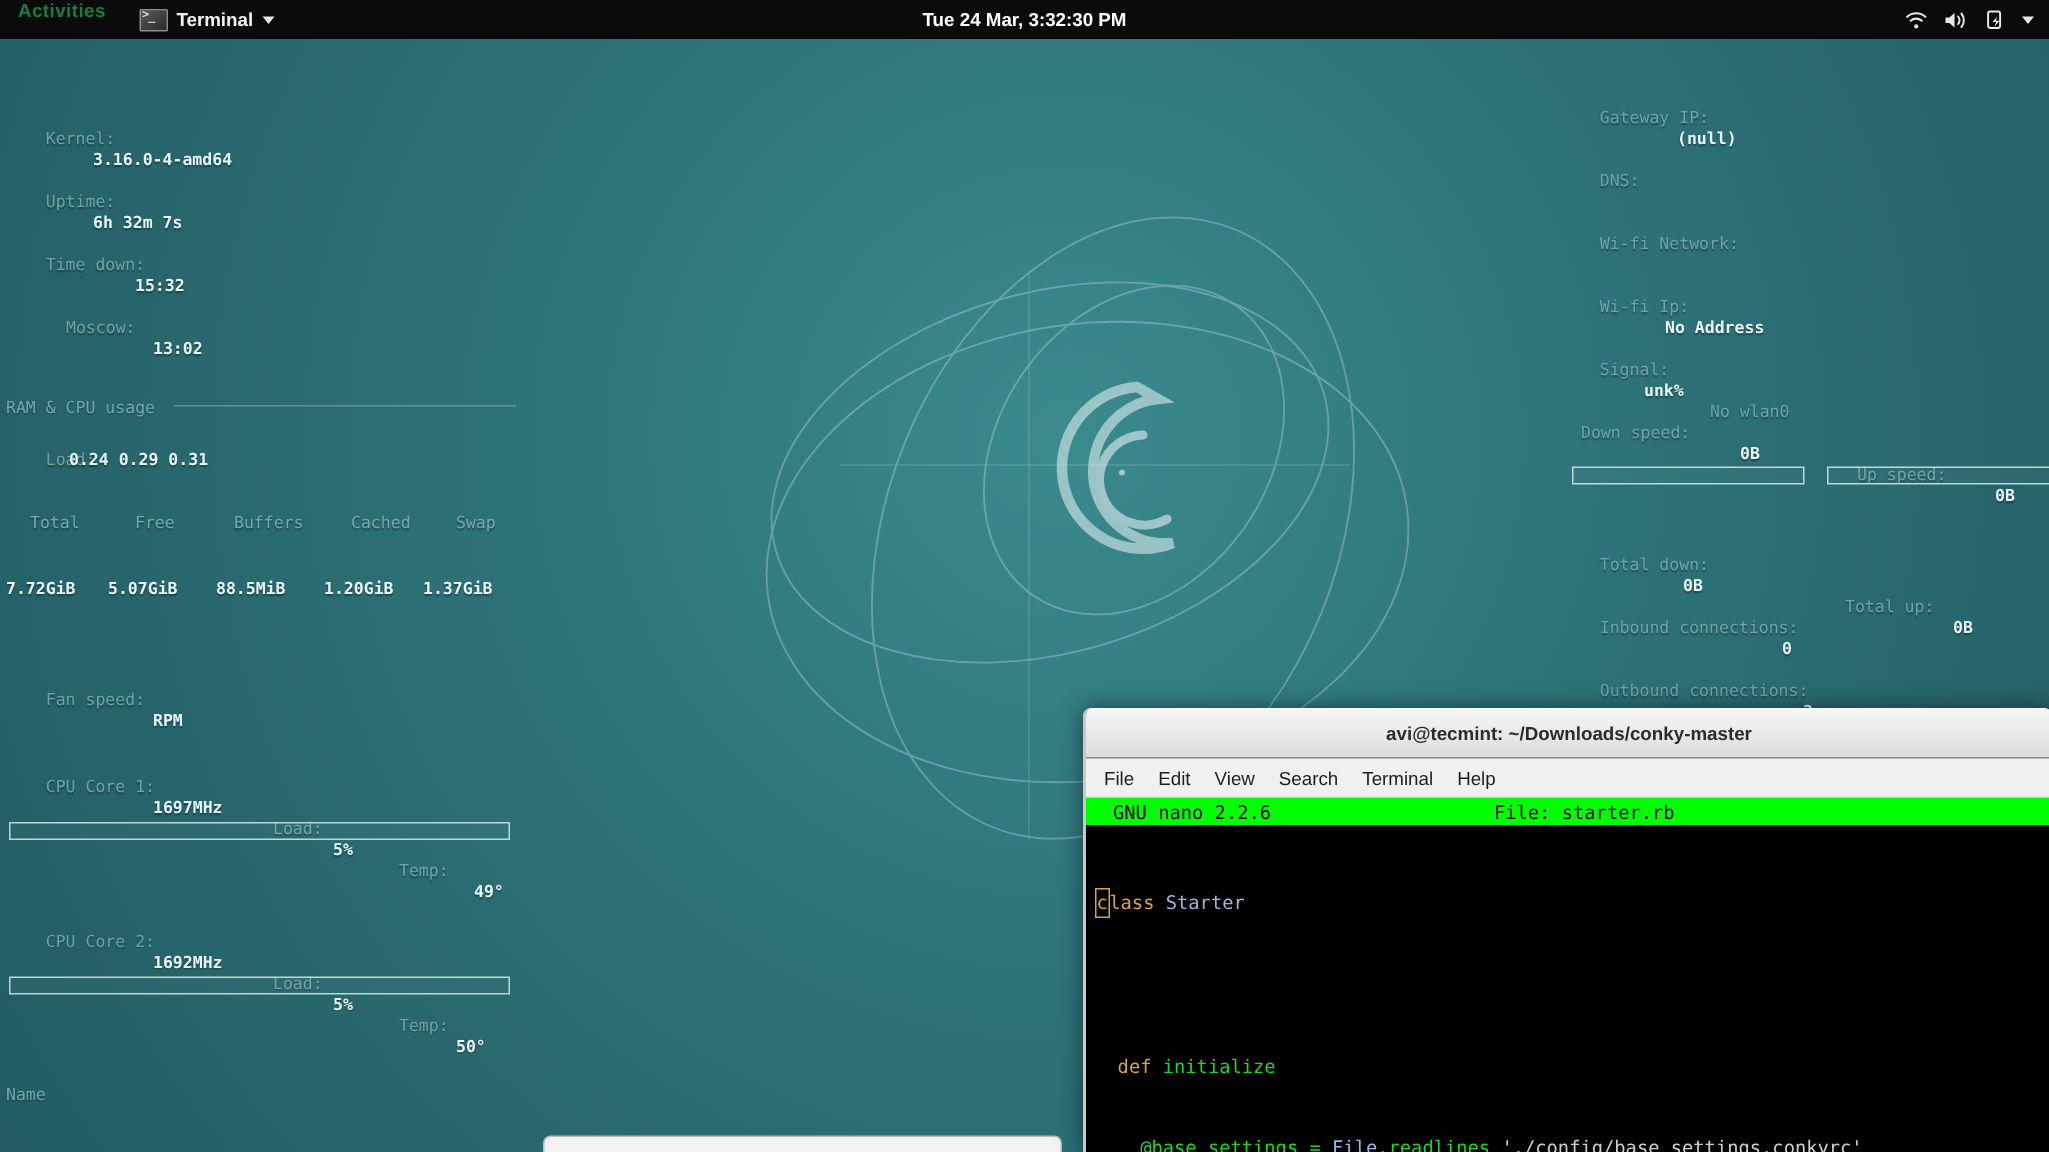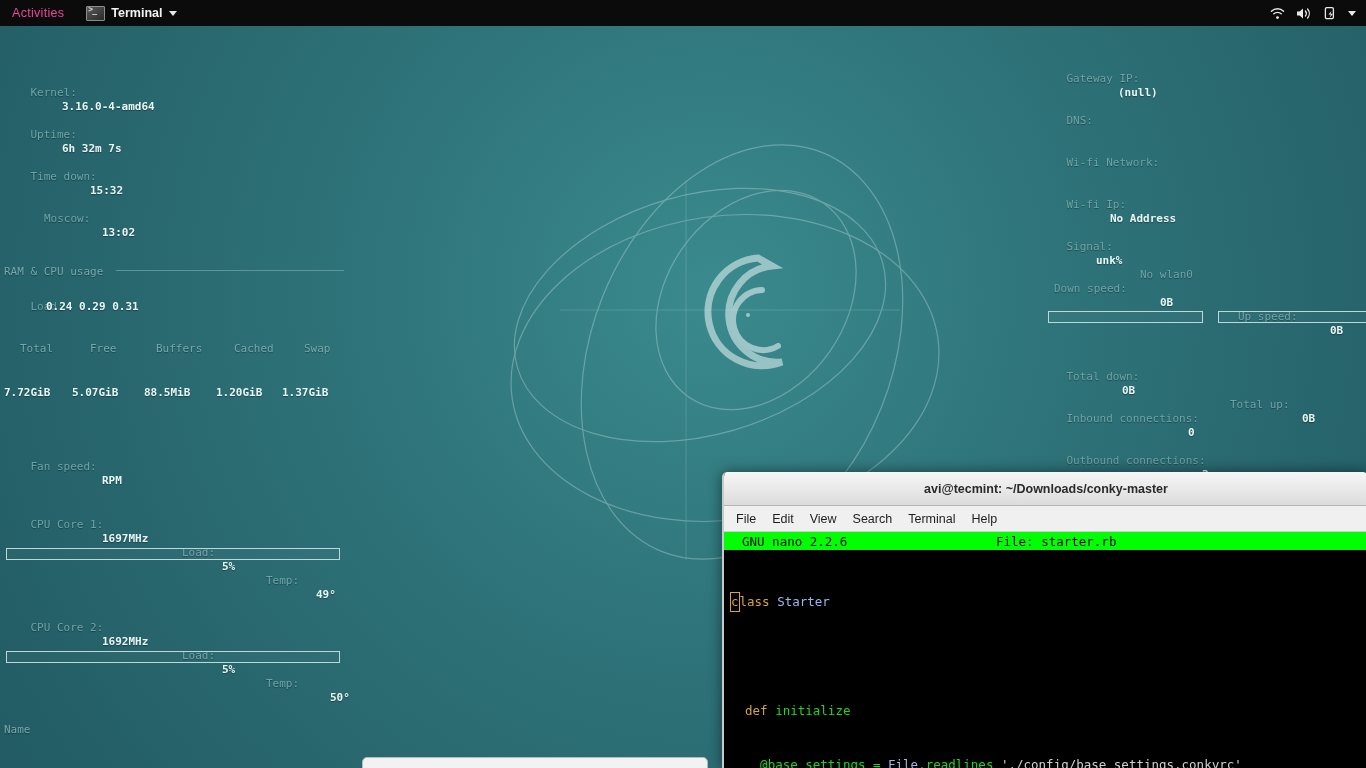--- a/index.html
+++ b/index.html
@@ -16,22 +16,22 @@
   }
   #wallpaper svg{position:absolute;left:0;top:0;}
   
   #topbar{
     position:absolute;left:0;top:0;width:1366px;height:26px;
     background:#0b0b0b;color:#ffffff;
     display:flex;align-items:center;z-index:60;
     font-size:12.5px;
   }
   #activities{
-    font-weight:normal;padding:0 14px 0 12px;height:26px;display:flex;align-items:center;
-    color:#ec4899;letter-spacing:.3px;
+    font-weight:bold;padding:0 14px 0 12px;height:26px;display:flex;
+    color:#15803d;letter-spacing:.3px;
   }
   #appmenu{
     display:flex;align-items:center;gap:6px;height:26px;padding:0 8px;
     color:#f2f2f2;font-weight:bold;
   }
   .termicon{
     width:17px;height:13px;border:1px solid #8d8d8d;border-radius:1px;
     background:linear-gradient(145deg,#5a5a5a,#2a2a2a);
     position:relative;display:inline-block;
   }
@@ -151,20 +151,21 @@
 
 <div id="topbar">
   <div id="activities">
     <span>Activities</span>
   </div>
   <div id="appmenu">
     <span class="termicon"></span>
     <span>Terminal</span>
     <span class="caret"></span>
   </div>
+  <div id="clock">Tue 24 Mar,  3:32:30 PM</div>
   <div id="tray">
     <svg width="15" height="13" viewBox="0 0 15 13">
       <g stroke="#e8e8e8" fill="none" stroke-width="1.4" stroke-linecap="round">
         <path d="M1.4 4.2 A9 9 0 0 1 13.6 4.2"></path>
         <path d="M3.8 6.8 A5.6 5.6 0 0 1 11.2 6.8"></path>
       </g>
       <circle cx="7.5" cy="10.6" r="1.4" fill="#e8e8e8"></circle>
     </svg>
     <svg width="17" height="13" viewBox="0 0 17 13">
       <path d="M1 4.6 h2.6 L7 1.6 v9.8 L3.6 8.4 H1 z" fill="#e8e8e8"></path>
@@ -238,21 +239,21 @@
     <span class="val" style="position:absolute;left:312px">49°</span>
   </div>
   <div class="bar" style="width:334px;margin:2px 0 5px 2px"><i style="width:0%"></i></div>
 
   <div class="row">
     <span class="lbl">CPU Core 2:</span>
     <span class="val" style="position:absolute;left:98px">1692MHz</span>
     <span class="lbl" style="position:absolute;left:178px">Load:</span>
     <span class="val" style="position:absolute;left:218px">5%</span>
     <span class="lbl" style="position:absolute;left:262px">Temp:</span>
-    <span class="val" style="position:absolute;left:326px">50°</span>
+    <span class="val" style="position:absolute;left:300px">50°</span>
   </div>
   <div class="bar" style="width:334px;margin:2px 0 4px 2px"><i style="width:0%"></i></div>
 
   <div class="row">
     <span class="hdr c-name">Name</span>
     
     
     
   </div>
   

